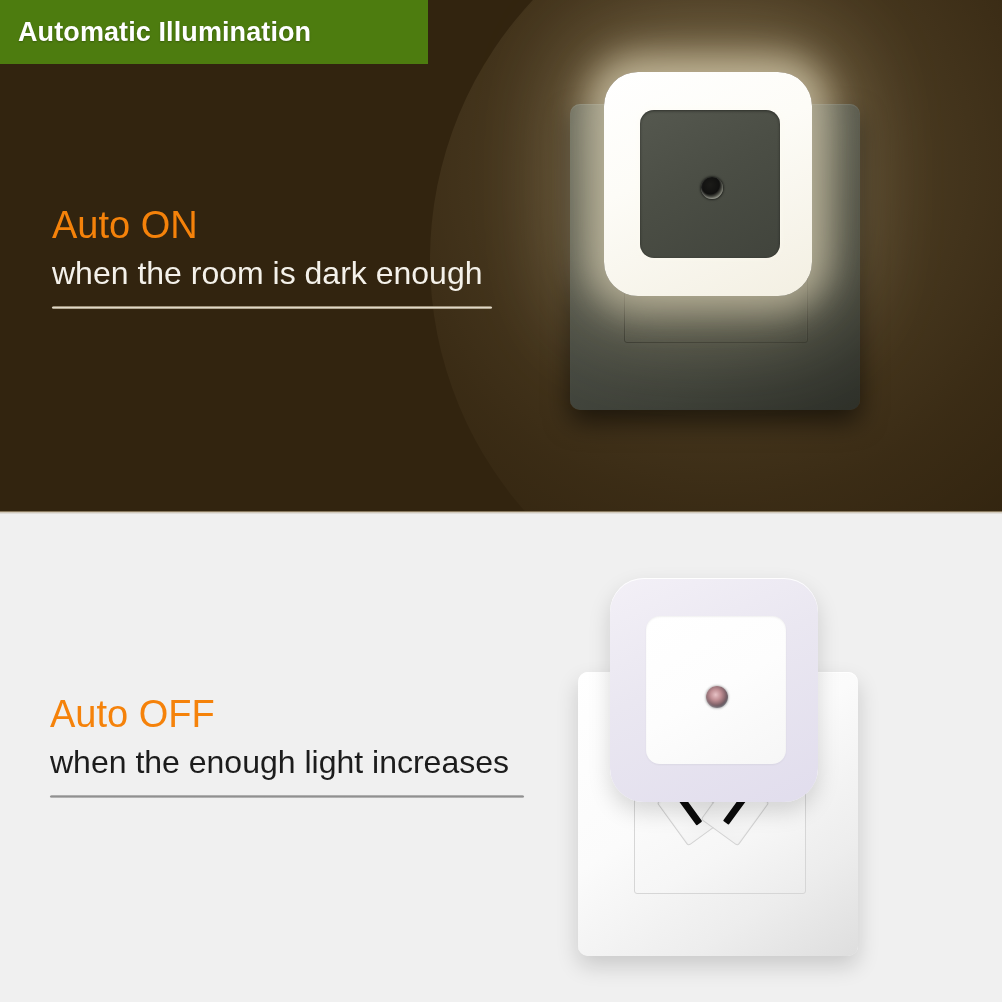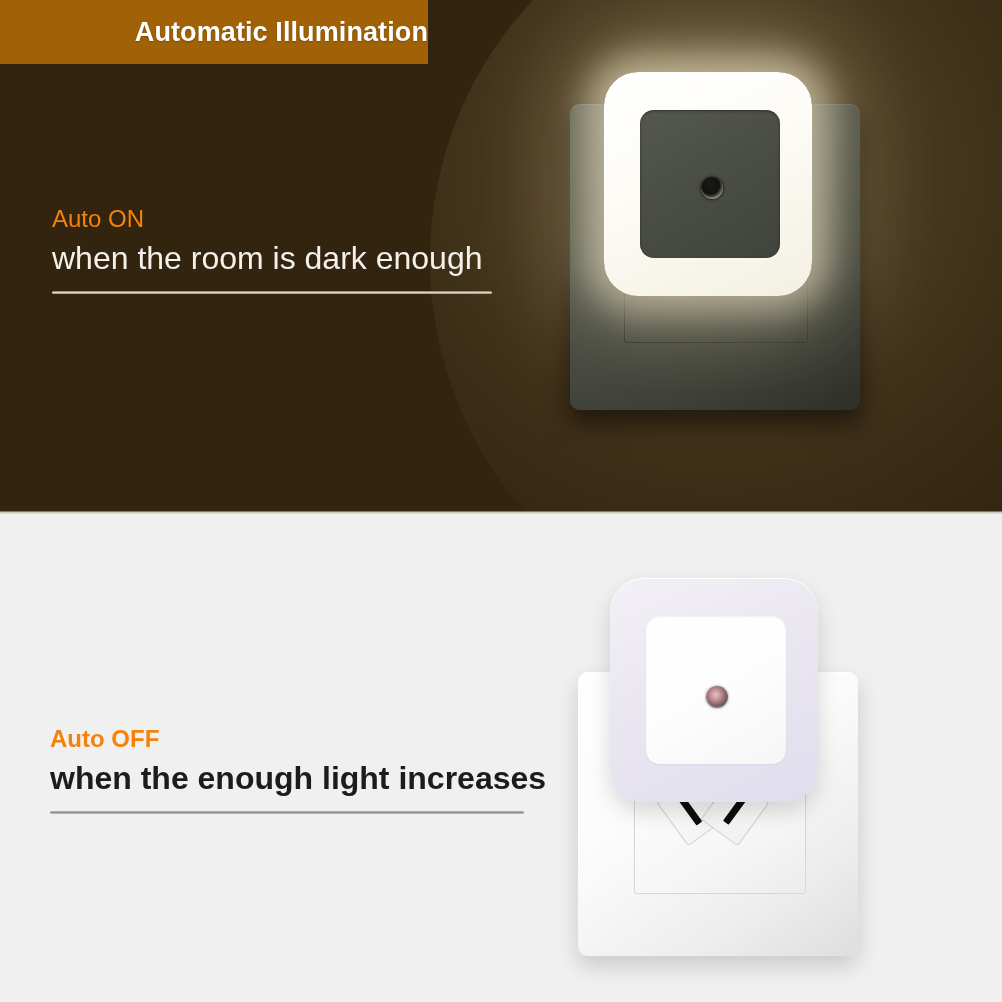--- a/index.html
+++ b/index.html
@@ -63,46 +63,45 @@
     background: #f0f0f0;
   }
 
   
   .banner {
     position: absolute;
     left: 0;
     top: 0;
     width: 428px;
     height: 64px;
-    background: #a16207;
+    background: #4d7c0f;
     display: flex;
     align-items: center;
     z-index: 6;
-    justify-content: flex-end;
   }
   .banner-title {
     color: #ffffff;
     font-size: 27px;
     font-weight: bold;
     letter-spacing: 0.1px;
     padding-left: 18px;
     text-shadow: 0 1px 2px rgba(0,0,0,0.25);
     white-space: nowrap;
   }
 
   
   .caption {
     position: absolute;
     z-index: 5;
   }
   .caption-top    { left: 52px; top: 206px; }
   .caption-bottom { left: 50px; top: 710px; }
 
   .caption-head {
-    font-size: 24px;
+    font-size: 38px;
     color: #f5820a;
     line-height: 1.05;
     white-space: nowrap;
   }
   .caption-sub {
     font-size: 32px;
     line-height: 1.15;
     margin-top: 9px;
     white-space: nowrap;
   }
@@ -354,21 +353,21 @@
       <div class="ang-r">
         <span class="pin-slot"></span>
       </div>
     </div>
 
     <div class="nightlight nl-off" style="top:64px;">
       <div class="nl-face"></div>
       <div class="nl-sensor"></div>
     </div>
 
-    <div class="caption caption-bottom" style="top:212px;font-weight:bold;">
+    <div class="caption caption-bottom" style="top:181px;">
       <div class="caption-head">Auto OFF</div>
       <div class="caption-sub">when the enough light increases</div>
       <div class="caption-rule"></div>
     </div>
 
   </div>
 
 </div>
 
 </body></html>

